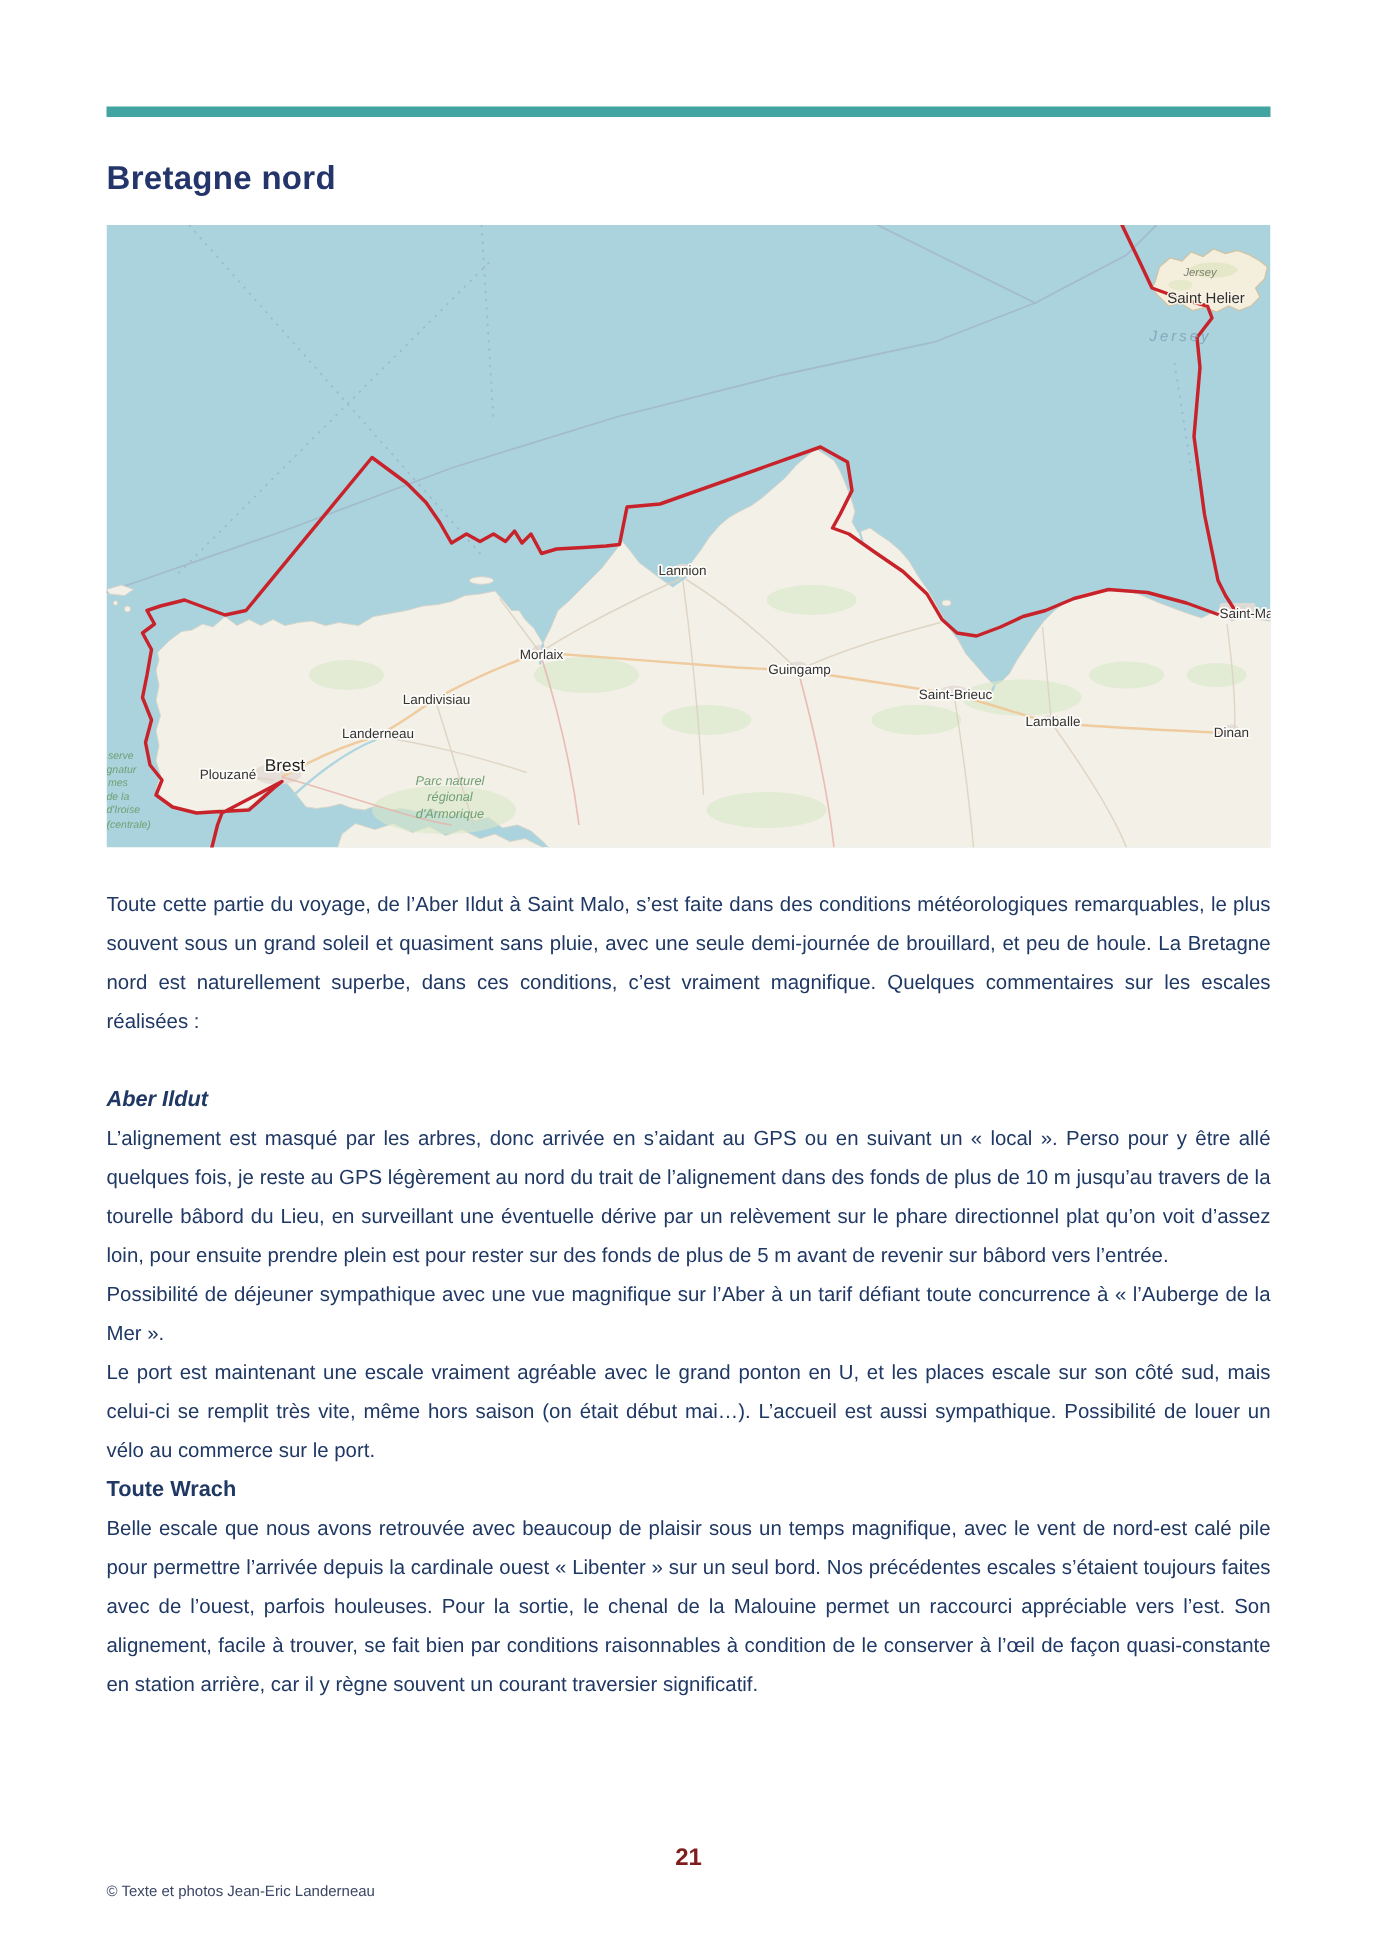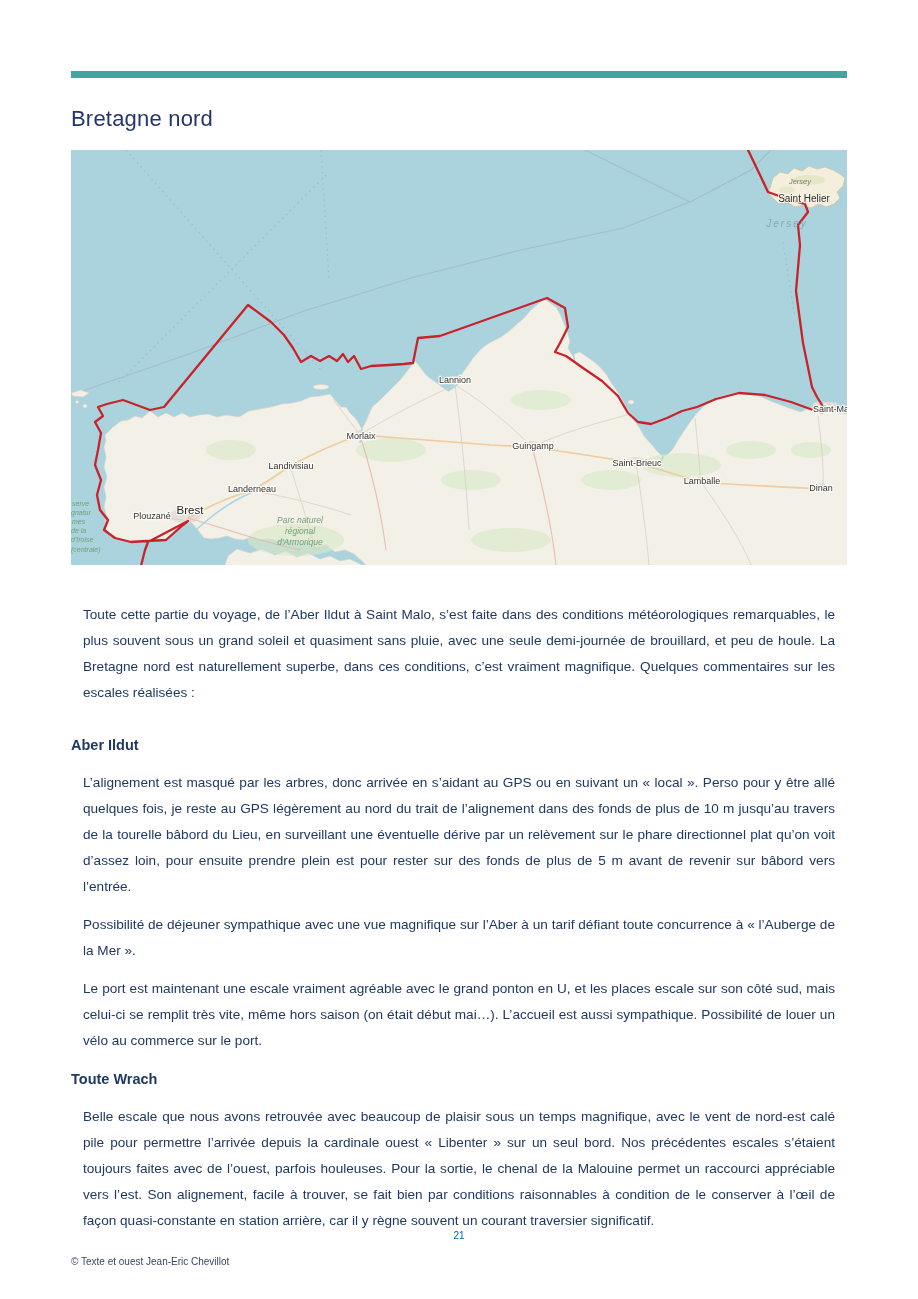--- a/index.html
+++ b/index.html
@@ -1,30 +1,30 @@
 <!DOCTYPE html>
 <html><head>
 <meta charset="utf-8">
 <style>
   html,body{margin:0;padding:0;background:#ffffff;}
   .page{position:relative;width:918px;height:1299px;background:#ffffff;overflow:hidden;
         font-family:"Liberation Sans",sans-serif;}
   .accent-bar{position:absolute;left:71px;top:71px;width:776px;height:7px;}
   .page-title{position:absolute;left:71px;top:104px;width:600px;
-        font-size:22px;line-height:30px;font-weight:400;color:#24356b;letter-spacing:.2px;}
+        font-size:22px;line-height:30px;font-weight:700;color:#24356b;letter-spacing:.2px;}
   .map-wrap{position:absolute;left:71px;top:150px;width:776px;height:415px;}
   svg{display:block;}
   .text-col{position:absolute;left:71px;top:590px;width:776px;color:#1f3864;
         font-size:13.6px;line-height:26px;text-align:justify;}
-  .text-col p{margin:12px;}
+  .text-col p{margin:0;}
   .text-col h3{margin:0;font-size:14.5px;line-height:26px;font-weight:bold;color:#1f3864;text-align:left;}
-  .sec-gap{margin-top:26px !important;}
+  .sec-gap{margin-top:26px !important;font-style:italic;}
   .intro{margin-bottom:0;}
   .page-number{position:absolute;left:71px;top:1230px;width:776px;text-align:center;
-        font-size:10px;font-weight:normal;color:#0369a1;}
+        font-size:16px;font-weight:bold;color:#7f1d1d;}
   .copyright{position:absolute;left:71px;top:1256px;font-size:10px;color:#3a4663;}
   
   .lbl-city{font:9px "Liberation Sans",sans-serif;fill:#333333;paint-order:stroke;
         stroke:#fdfbf7;stroke-width:2.4px;stroke-linejoin:round;}
   .lbl-big{font-size:11.5px;fill:#1d1d1d;}
   .lbl-sea{font:italic 10px "Liberation Sans",sans-serif;fill:#85a8bb;letter-spacing:2px;}
   .lbl-island{font:italic 7.5px "Liberation Sans",sans-serif;fill:#7d7d6e;}
   .lbl-helier{font:10px "Liberation Sans",sans-serif;fill:#2f2f2f;paint-order:stroke;
         stroke:#f7f2e4;stroke-width:2px;}
   .lbl-area{font:italic 8.5px "Liberation Sans",sans-serif;fill:#71a075;}
@@ -191,15 +191,15 @@
       <p>Le port est maintenant une escale vraiment agréable avec le grand ponton en U, et les places escale sur son côté sud, mais celui-ci se remplit très vite, même hors saison (on était début mai…). L’accueil est aussi sympathique. Possibilité de louer un vélo au commerce sur le port.</p>
     </section>
 
     <section>
       <h3>Toute Wrach</h3>
       <p>Belle escale que nous avons retrouvée avec beaucoup de plaisir sous un temps magnifique, avec le vent de nord-est calé pile pour permettre l’arrivée depuis la cardinale ouest « Libenter » sur un seul bord. Nos précédentes escales s’étaient toujours faites avec de l’ouest, parfois houleuses. Pour la sortie, le chenal de la Malouine permet un raccourci appréciable vers l’est. Son alignement, facile à trouver, se fait bien par conditions raisonnables à condition de le conserver à l’œil de façon quasi-constante en station arrière, car il y règne souvent un courant traversier significatif.</p>
     </section>
   </div>
 
   <div class="page-number">21</div>
-  <div class="copyright">© Texte et ouest Jean-Eric Chevillot</div>
+  <div class="copyright">© Texte et photos Jean-Eric Landerneau</div>
 
 </div>
 
 </body></html>

